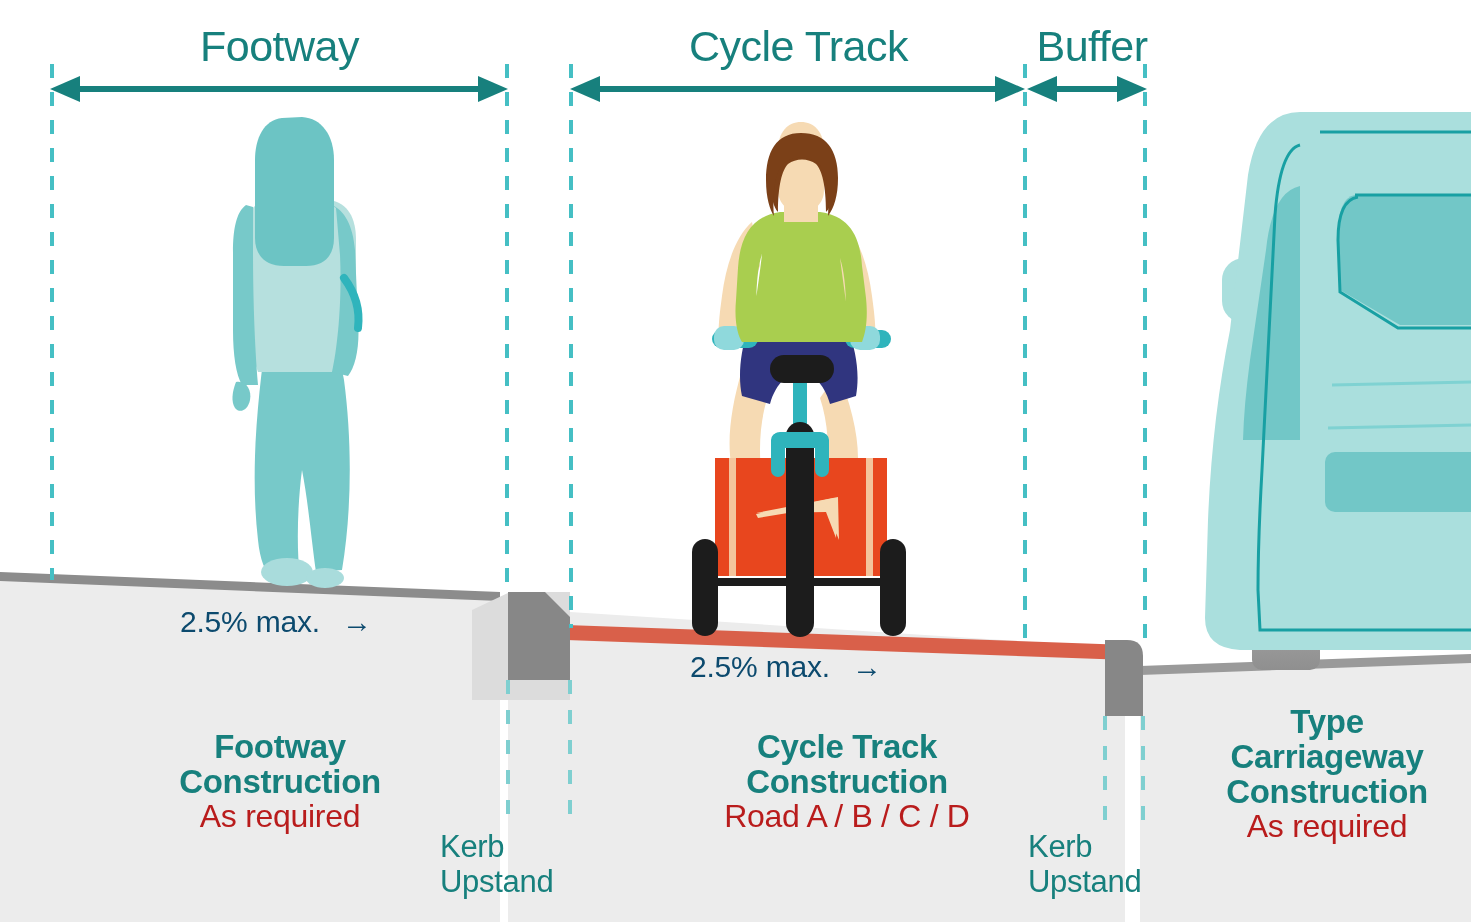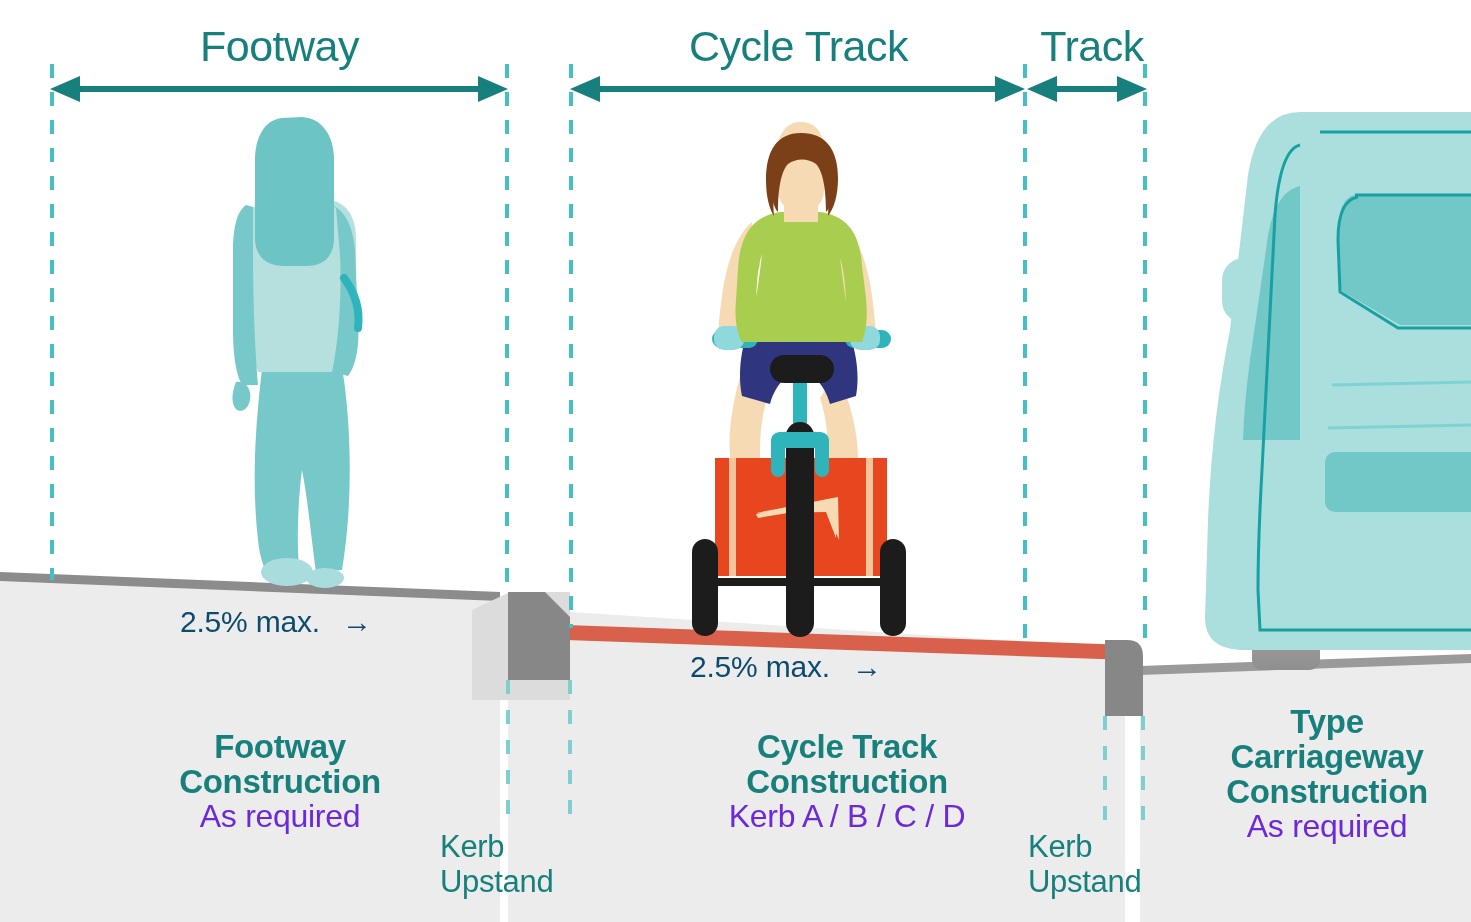--- a/index.html
+++ b/index.html
@@ -11,21 +11,21 @@
   #stage svg{position:absolute;left:0;top:0;}
   .lbl{position:absolute;white-space:nowrap;}
   .dim-label{
     color:#17807d;font-size:43px;font-weight:400;letter-spacing:-0.5px;
   }
   .slope-label{
     color:#0c4a6e;font-size:30px;font-weight:400;letter-spacing:-0.2px;
   }
   .constr-block{position:absolute;text-align:center;line-height:1.06;}
   .constr-title{color:#17807d;font-size:33px;font-weight:700;letter-spacing:-0.3px;}
-  .constr-sub{color:#6d28d9;font-size:32px;font-weight:400;letter-spacing:-0.3px;}
+  .constr-sub{color:#b91c1c;font-size:32px;font-weight:400;letter-spacing:-0.3px;}
   .kerb-label{
     position:absolute;text-align:left;color:#17807d;
     font-size:31px;font-weight:400;line-height:1.12;letter-spacing:-0.3px;
   }
 </style>
 </head>
 <body>
 
 <div id="stage">
 
@@ -218,41 +218,41 @@
       <polygon points="1025,89 995,76 995,102" stroke="none"></polygon>
 
       <line x1="1039" y1="89" x2="1135" y2="89"></line>
       <polygon points="1027,89 1057,76 1057,102" stroke="none"></polygon>
       <polygon points="1147,89 1117,76 1117,102" stroke="none"></polygon>
     </g>
   </svg>
 
   <div class="lbl dim-label" style="left:52px;top:22px;width:455px;text-align:center;">Footway</div>
   <div class="lbl dim-label" style="left:571px;top:22px;width:455px;text-align:center;">Cycle Track</div>
-  <div class="lbl dim-label" style="left:1012px;top:22px;width:160px;text-align:center;">Track</div>
+  <div class="lbl dim-label" style="left:1012px;top:22px;width:160px;text-align:center;">Buffer</div>
 
   <div class="lbl slope-label" style="left:180px;top:605px;">
     <span>2.5% max.</span>
     <span style="display:inline-block;margin-left:14px;">→</span>
   </div>
   <div class="lbl slope-label" style="left:690px;top:650px;">
     <span>2.5% max.</span>
     <span style="display:inline-block;margin-left:14px;">→</span>
   </div>
 
   <div class="constr-block" style="left:55px;top:730px;width:450px;">
     <div class="constr-title" style="white-space:pre-line;">Footway
 Construction</div>
     <div class="constr-sub">As required</div>
   </div>
 
   <div class="constr-block" style="left:672px;top:730px;width:350px;">
     <div class="constr-title" style="white-space:pre-line;">Cycle Track
 Construction</div>
-    <div class="constr-sub">Kerb A / B / C / D</div>
+    <div class="constr-sub">Road A / B / C / D</div>
   </div>
 
   <div class="constr-block" style="left:1186px;top:705px;width:282px;">
     <div class="constr-title" style="white-space:pre-line;">Type
 Carriageway
 Construction</div>
     <div class="constr-sub">As required</div>
   </div>
 
   <div class="kerb-label" style="left:440px;top:830px;width:200px;">

